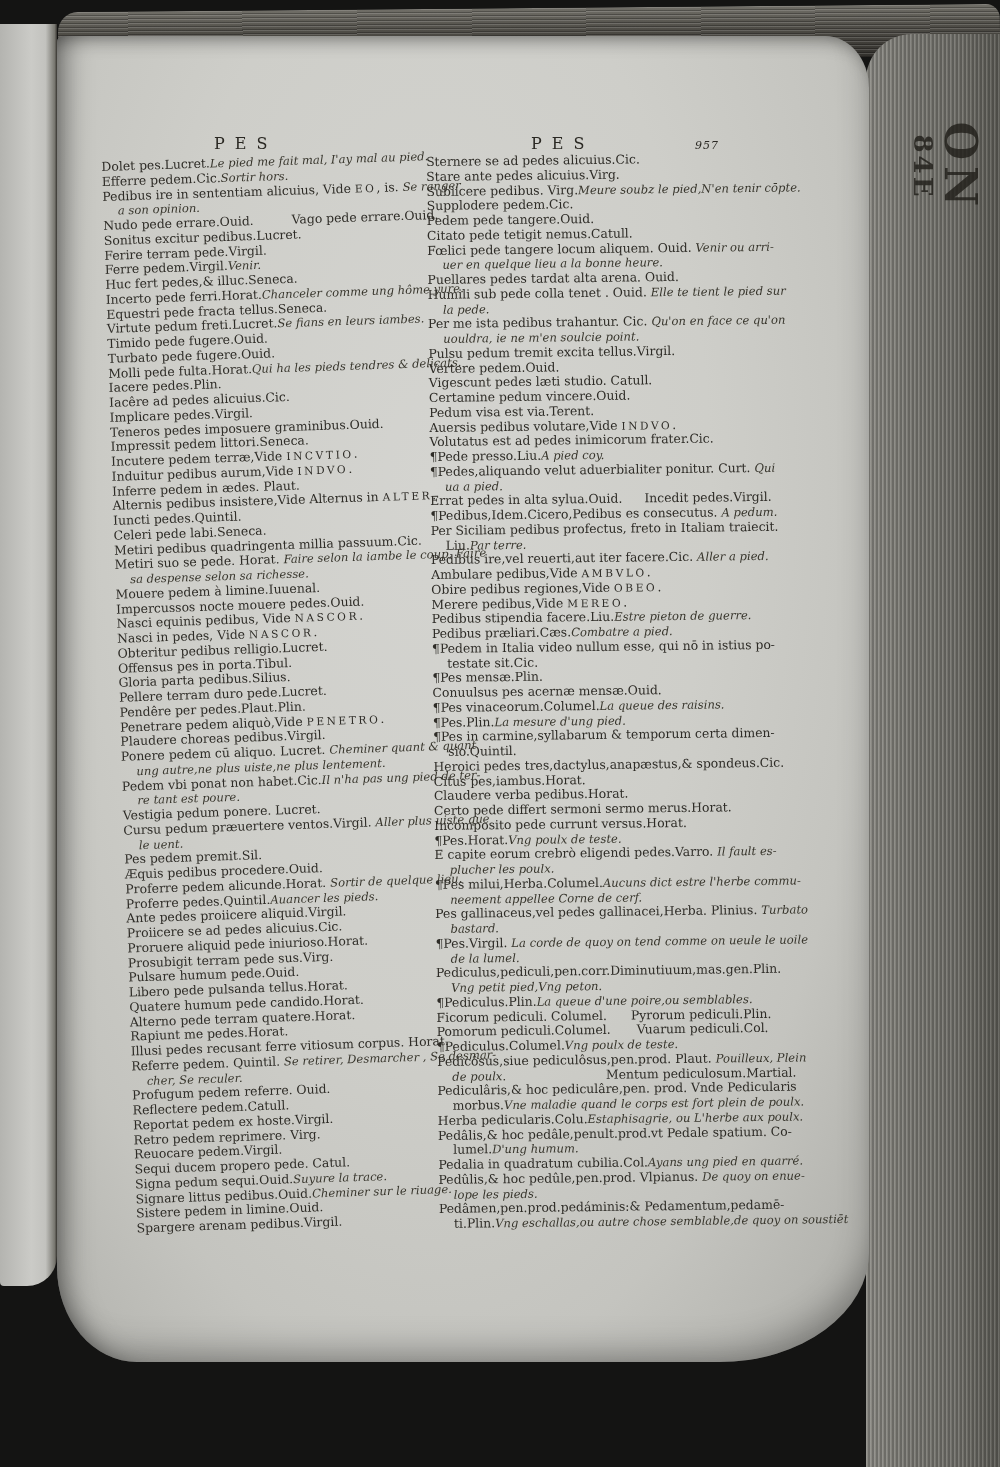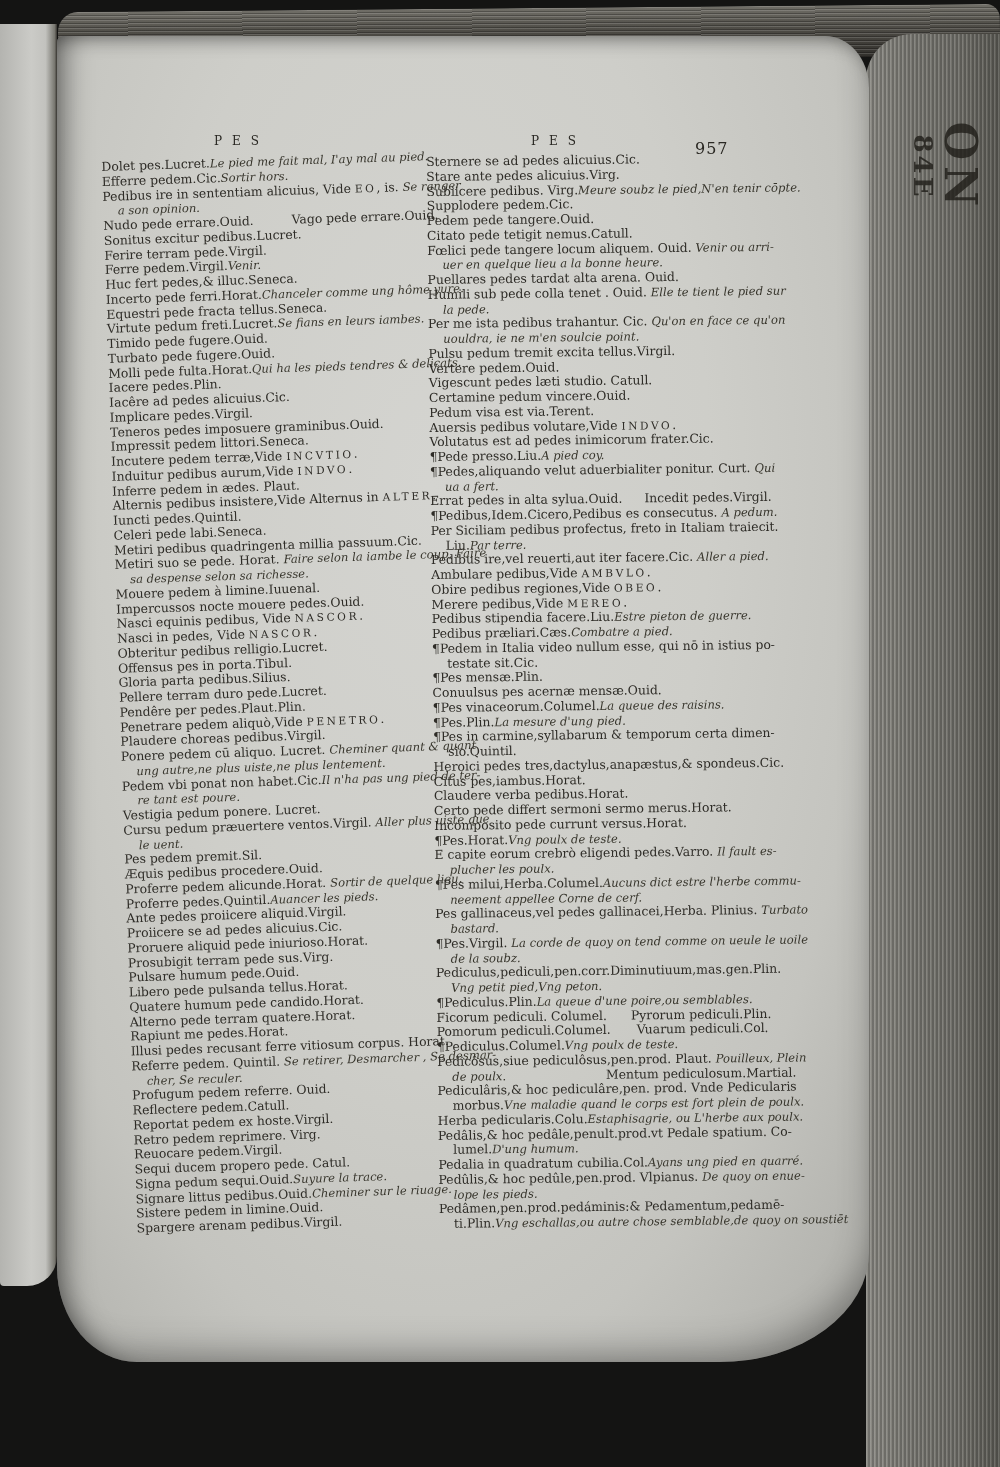--- a/index.html
+++ b/index.html
@@ -50,27 +50,27 @@
       radial-gradient(ellipse at 46% 34%, #d4d4d0 0%, #cecec9 45%, #c4c4bf 72%, #b3b3ae 92%, #a5a5a0 100%);
     border-radius:6px 44px 150px 80px / 6px 52px 110px 95px;
     box-shadow:
       inset 20px 4px 28px -14px rgba(0,0,0,.5),
       inset -12px -26px 34px -16px rgba(0,0,0,.30),
       inset 0 14px 18px -12px rgba(0,0,0,.35);
   }
   .page-inner{position:absolute;inset:0;}
   .running-title{
     position:absolute;top:98px;
-    font-size:12px;letter-spacing:10px;color:#2a2823;
+    font-size:16px;letter-spacing:10px;color:#2a2823;
   }
   .rt-left{left:157px;}
   .rt-right{left:474px;}
   .page-number{
     position:absolute;top:103px;left:638px;
-    font-size:16px;color:#2a2823;letter-spacing:1px;
+    font-size:11px;color:#2a2823;letter-spacing:1px;font-style:italic;
   }
   .col{position:absolute;color:#2e2c27;}
   .col-left{left:44px;top:113px;width:332px;transform:rotate(-1.9deg);transform-origin:top right;}
   .col-right{left:369px;top:119px;width:340px;transform:rotate(-.7deg);transform-origin:top left;}
   .line{font-size:12.4px;line-height:14.75px;white-space:nowrap;}
   .line.cont{padding-left:15px;}
   .it{font-style:italic;font-size:11.6px;color:#37352c;}
   .sc{font-size:10.6px;letter-spacing:2.6px;}
   .gapseg{display:inline-block;}
 </style>
@@ -182,21 +182,21 @@
         <div class="line cont"><span class="it">uouldra, ie ne m'en soulcie point.</span></div>
         <div class="line"><span>Pulsu pedum tremit excita tellus.Virgil.</span></div>
         <div class="line"><span>Vertere pedem.Ouid.</span></div>
         <div class="line"><span>Vigescunt pedes læti studio. Catull.</span></div>
         <div class="line"><span>Certamine pedum vincere.Ouid.</span></div>
         <div class="line"><span>Pedum visa est via.Terent.</span></div>
         <div class="line"><span>Auersis pedibus volutare,Vide </span><span class="sc">INDVO</span><span>.</span></div>
         <div class="line"><span>Volutatus est ad pedes inimicorum frater.Cic.</span></div>
         <div class="line"><span>¶Pede presso.Liu.</span><span class="it">A pied coy.</span></div>
         <div class="line"><span>¶Pedes,aliquando velut aduerbialiter ponitur. Curt. </span><span class="it">Qui</span></div>
-        <div class="line cont"><span class="it">ua a fert.</span></div>
+        <div class="line cont"><span class="it">ua a pied.</span></div>
         <div class="line"><span>Errat pedes in alta sylua.Ouid.</span><span class="gapseg" style="width: 22px;"></span><span>Incedit pedes.Virgil.</span></div>
         <div class="line"><span>¶Pedibus,Idem.Cicero,Pedibus es consecutus. </span><span class="it">A pedum.</span></div>
         <div class="line"><span>Per Siciliam pedibus profectus, freto in Italiam traiecit.</span></div>
         <div class="line cont"><span>Liu.</span><span class="it">Par terre.</span></div>
         <div class="line"><span>Pedibus ire,vel reuerti,aut iter facere.Cic. </span><span class="it">Aller a pied.</span></div>
         <div class="line"><span>Ambulare pedibus,Vide </span><span class="sc">AMBVLO</span><span>.</span></div>
         <div class="line"><span>Obire pedibus regiones,Vide </span><span class="sc">OBEO</span><span>.</span></div>
         <div class="line"><span>Merere pedibus,Vide </span><span class="sc">MEREO</span><span>.</span></div>
         <div class="line"><span>Pedibus stipendia facere.Liu.</span><span class="it">Estre pieton de guerre.</span></div>
         <div class="line"><span>Pedibus præliari.Cæs.</span><span class="it">Combatre a pied.</span></div>
@@ -214,21 +214,21 @@
         <div class="line"><span>Certo pede differt sermoni sermo merus.Horat.</span></div>
         <div class="line"><span>Incomposito pede currunt versus.Horat.</span></div>
         <div class="line"><span>¶Pes.Horat.</span><span class="it">Vng poulx de teste.</span></div>
         <div class="line"><span>E capite eorum crebrò eligendi pedes.Varro. </span><span class="it">Il fault es-</span></div>
         <div class="line cont"><span class="it">plucher les poulx.</span></div>
         <div class="line"><span>¶Pes milui,Herba.Columel.</span><span class="it">Aucuns dict estre l'herbe commu-</span></div>
         <div class="line cont"><span class="it">neement appellee Corne de cerf.</span></div>
         <div class="line"><span>Pes gallinaceus,vel pedes gallinacei,Herba. Plinius. </span><span class="it">Turbato</span></div>
         <div class="line cont"><span class="it">bastard.</span></div>
         <div class="line"><span>¶Pes.Virgil. </span><span class="it">La corde de quoy on tend comme on ueule le uoile</span></div>
-        <div class="line cont"><span class="it">de la soubz.</span></div>
+        <div class="line cont"><span class="it">de la lumel.</span></div>
         <div class="line"><span>Pediculus,pediculi,pen.corr.Diminutiuum,mas.gen.Plin.</span></div>
         <div class="line cont"><span class="it">Vng petit pied,Vng peton.</span></div>
         <div class="line"><span>¶Pediculus.Plin.</span><span class="it">La queue d'une poire,ou semblables.</span></div>
         <div class="line"><span>Ficorum pediculi. Columel.</span><span class="gapseg" style="width: 24px;"></span><span>Pyrorum pediculi.Plin.</span></div>
         <div class="line"><span>Pomorum pediculi.Columel.</span><span class="gapseg" style="width: 26px;"></span><span>Vuarum pediculi.Col.</span></div>
         <div class="line"><span>¶Pediculus.Columel.</span><span class="it">Vng poulx de teste.</span></div>
         <div class="line"><span>Pedicôsus,siue pediculôsus,pen.prod. Plaut. </span><span class="it">Pouilleux, Plein</span></div>
         <div class="line cont"><span class="it">de poulx.</span><span class="gapseg" style="width: 100px;"></span><span>Mentum pediculosum.Martial.</span></div>
         <div class="line"><span>Pediculâris,&amp; hoc pediculâre,pen. prod. Vnde Pedicularis</span></div>
         <div class="line cont"><span>morbus.</span><span class="it">Vne maladie quand le corps est fort plein de poulx.</span></div>

